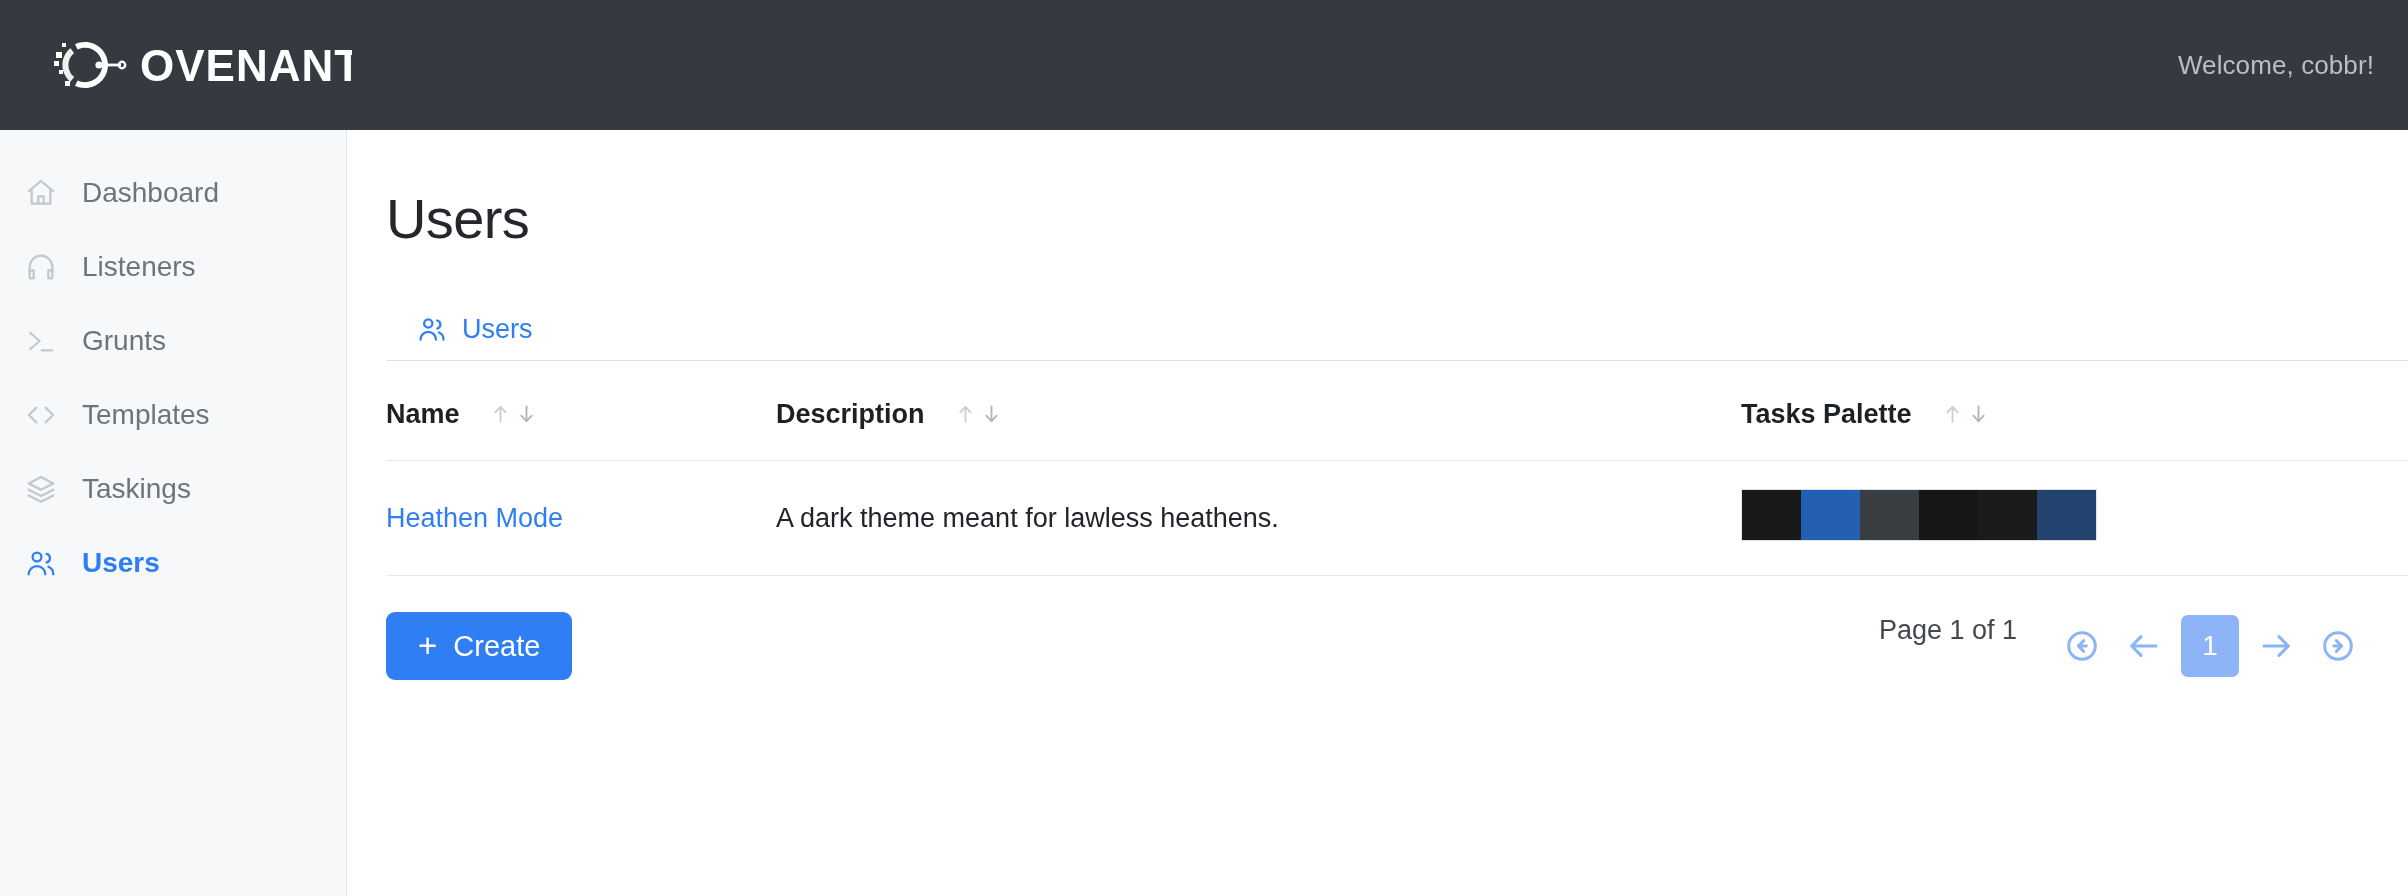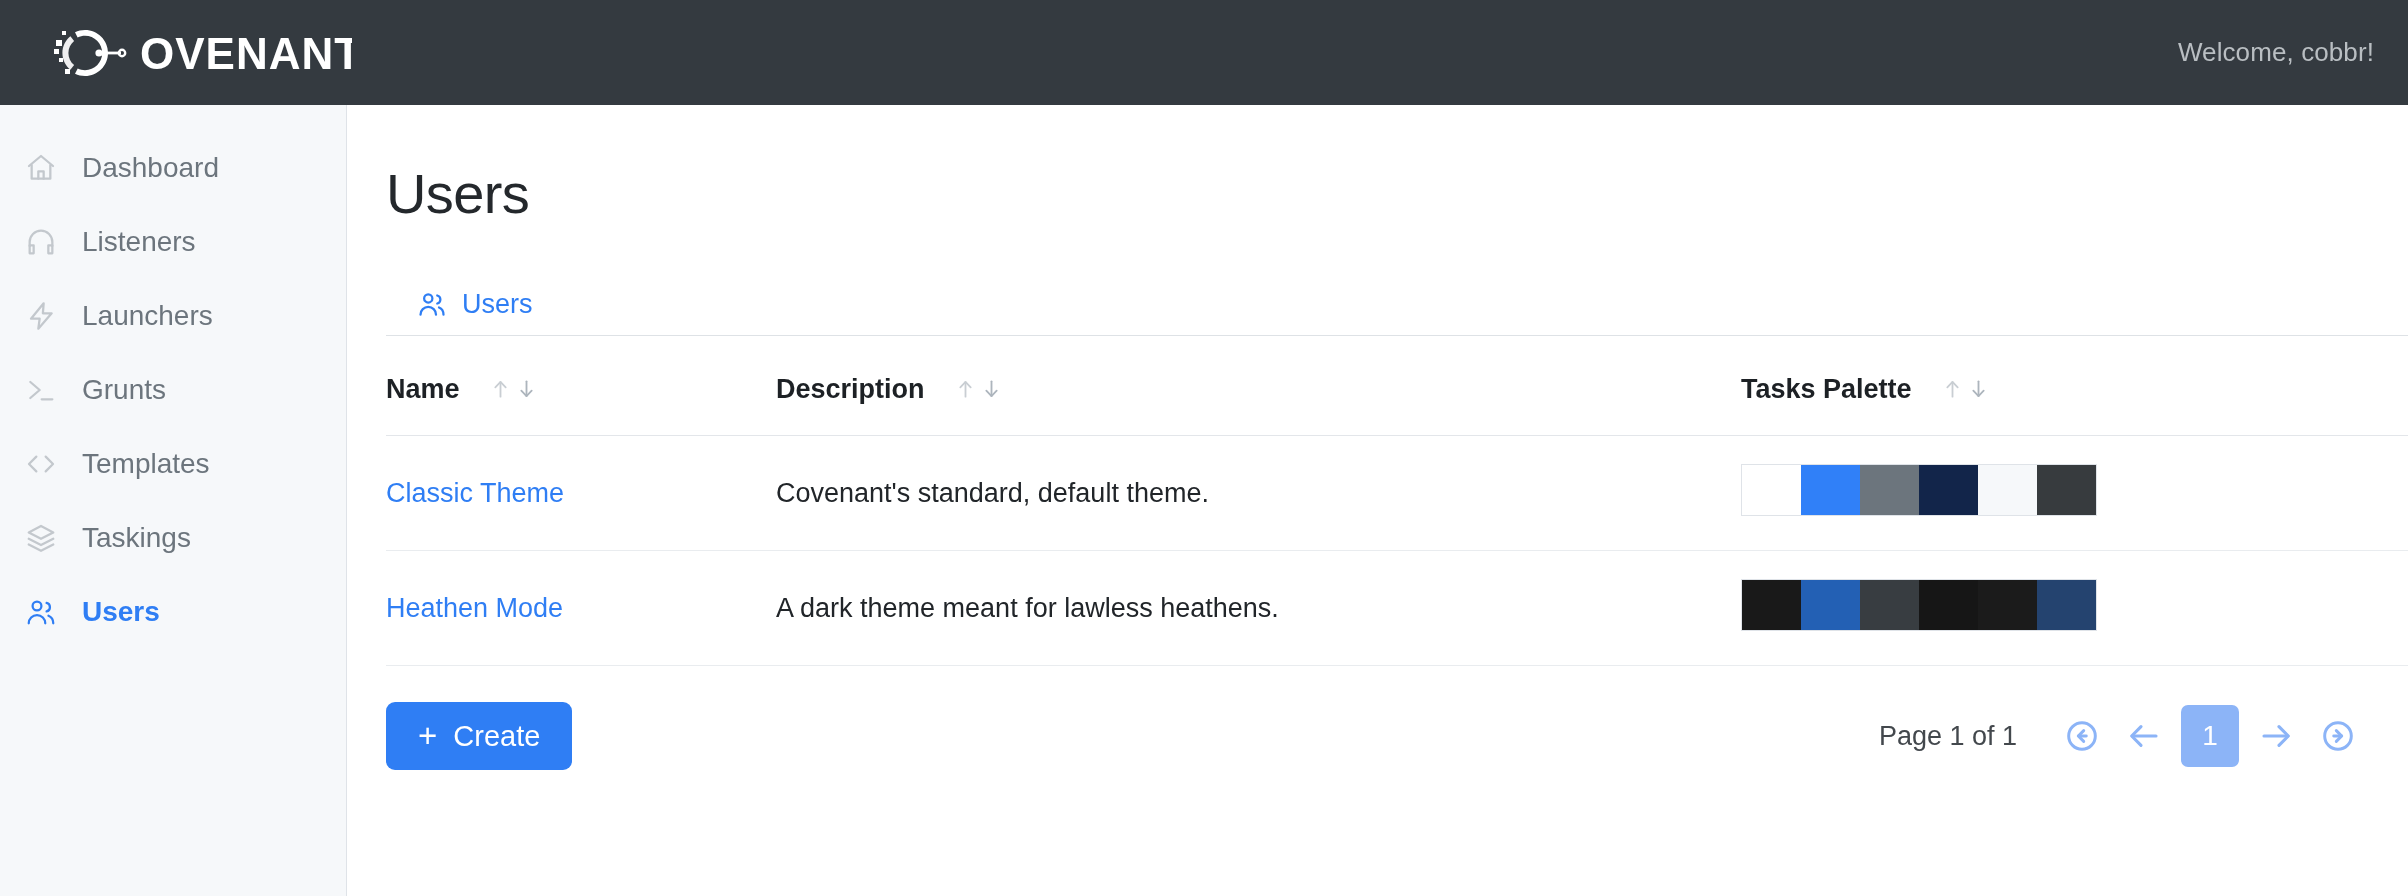--- a/index.html
+++ b/index.html
@@ -5,21 +5,21 @@
   * { box-sizing: border-box; margin: 0; padding: 0; }
   html, body {
     width: 2408px; height: 896px;
     font-family: "Liberation Sans", sans-serif;
     background: #ffffff;
     overflow: hidden;
   }
 
   
   .topbar {
-    height: 105px;
+    height: 130px;
     background: #343a40;
     display: flex;
     align-items: center;
     justify-content: space-between;
     padding: 0 34px 0 52px;
   }
   .brand { display: flex; align-items: center; gap: 0; }
   .brand-logo { display: block; }
   .welcome {
     color: #b9bec2;
@@ -153,21 +153,21 @@
     font-family: inherit;
     padding: 0 32px;
     height: 68px;
     display: inline-flex;
     align-items: center;
     gap: 16px;
     cursor: pointer;
   }
   .btn-create .plus { font-size: 33px; line-height: 1; position: relative; top: -1px; }
 
-  .pager { display: flex; align-items: center; gap: 0; margin-left: 16px; }
+  .pager { display: flex; align-items: flex-start; gap: 0; margin-left: 16px; }
   .pager-label { font-size: 27px; color: #43484d; margin-right: 34px; }
   .pgbtn {
     width: 62px; height: 62px;
     display: flex; align-items: center; justify-content: center;
     cursor: pointer;
     background: none; border: none;
   }
   .pgbtn svg { stroke: #8cb4f7; fill: none; stroke-width: 2.1; stroke-linecap: round; stroke-linejoin: round; }
   .pgnum {
     width: 58px; height: 62px;
@@ -223,28 +223,20 @@
       <span class="nav-ico">
         <svg viewBox="0 0 24 24" width="32" height="32">
             <path d="M3.5 15v-3a8.5 8.5 0 0 1 17 0v3"></path>
             <path d="M3.5 14.5h3v6h-3z"></path>
             <path d="M17.5 14.5h3v6h-3z"></path>
           </svg>
       </span>
       <span>Listeners</span>
     </div>
 
-    <div class="nav-item">
-      <span class="nav-ico">
-        <svg viewBox="0 0 24 24" width="32" height="32">
-            <path d="M14 2.5L4.5 14h6.5l-1 7.5L20 10h-6.6z"></path>
-          </svg>
-      </span>
-      <span>Launchers</span>
-    </div>
 
     <div class="nav-item">
       <span class="nav-ico">
         <svg viewBox="0 0 24 24" width="32" height="32">
             <path d="M4 6l7 6-7 6"></path>
             <path d="M12.5 19h8"></path>
           </svg>
       </span>
       <span>Grunts</span>
     </div>
@@ -347,36 +339,20 @@
                 </svg>
               <svg class="arrow down" viewBox="0 0 24 24">
                   <path d="M12 4v15.2"></path>
                   <path d="M6.6 13.8L12 19.4l5.4-5.6"></path>
                 </svg>
             </span>
           </th>
         </tr>
       </thead>
       <tbody>
-        <tr>
-          <td class="cell-name">
-            <a>Classic Theme</a>
-          </td>
-          <td>Covenant's standard, default theme.</td>
-          <td>
-            <span class="palette">
-              <span class="sw" style="background: rgb(255, 255, 255);"></span>
-              <span class="sw" style="background: rgb(48, 128, 248);"></span>
-              <span class="sw" style="background: rgb(108, 117, 125);"></span>
-              <span class="sw" style="background: rgb(18, 37, 74);"></span>
-              <span class="sw" style="background: rgb(246, 248, 250);"></span>
-              <span class="sw" style="background: rgb(55, 59, 62);"></span>
-            </span>
-          </td>
-        </tr>
         <tr>
           <td class="cell-name">
             <a>Heathen Mode</a>
           </td>
           <td>A dark theme meant for lawless heathens.</td>
           <td>
             <span class="palette">
               <span class="sw" style="background: rgb(25, 25, 25);"></span>
               <span class="sw" style="background: rgb(35, 96, 180);"></span>
               <span class="sw" style="background: rgb(56, 61, 65);"></span>

